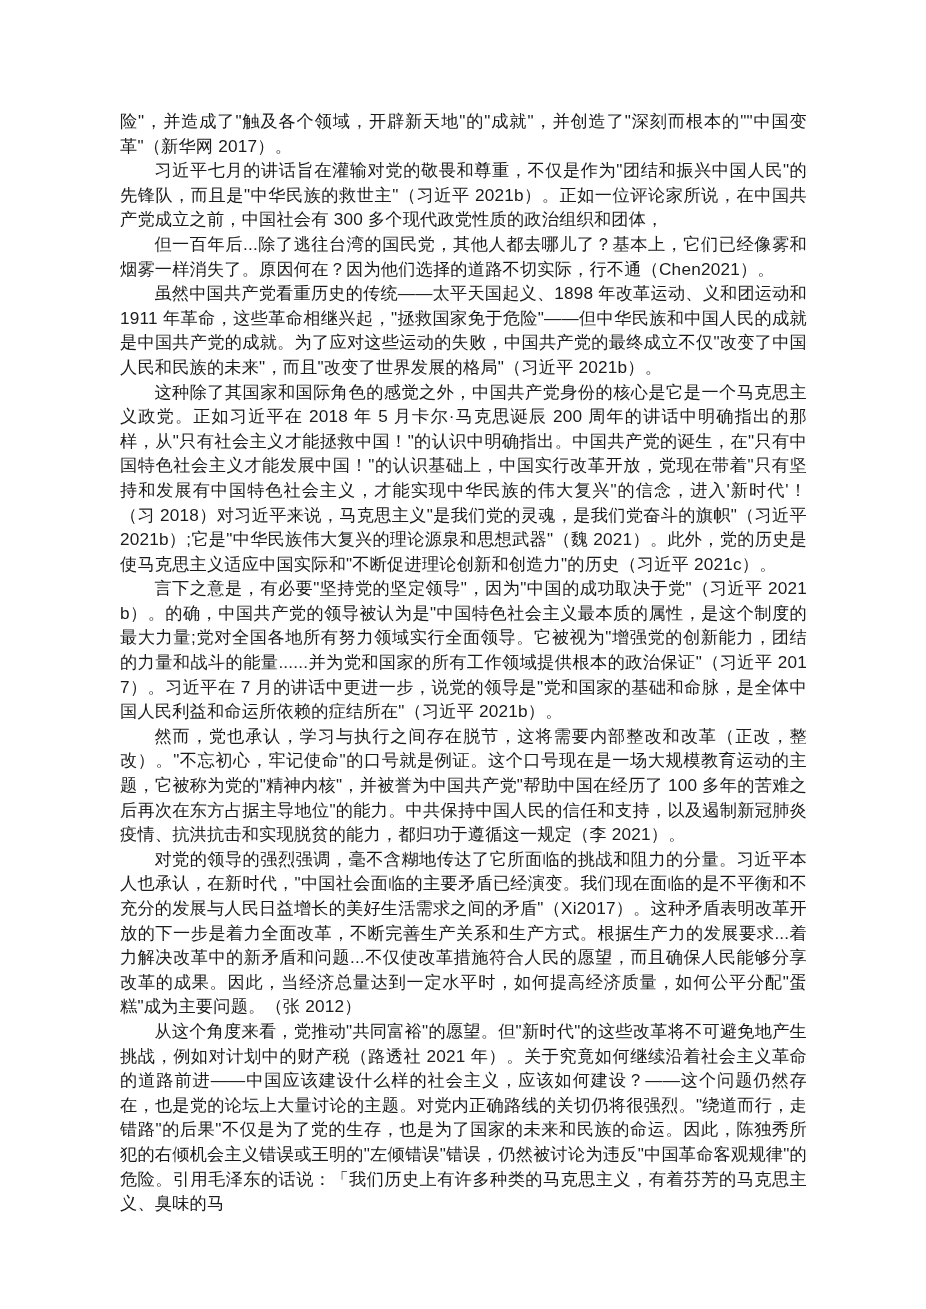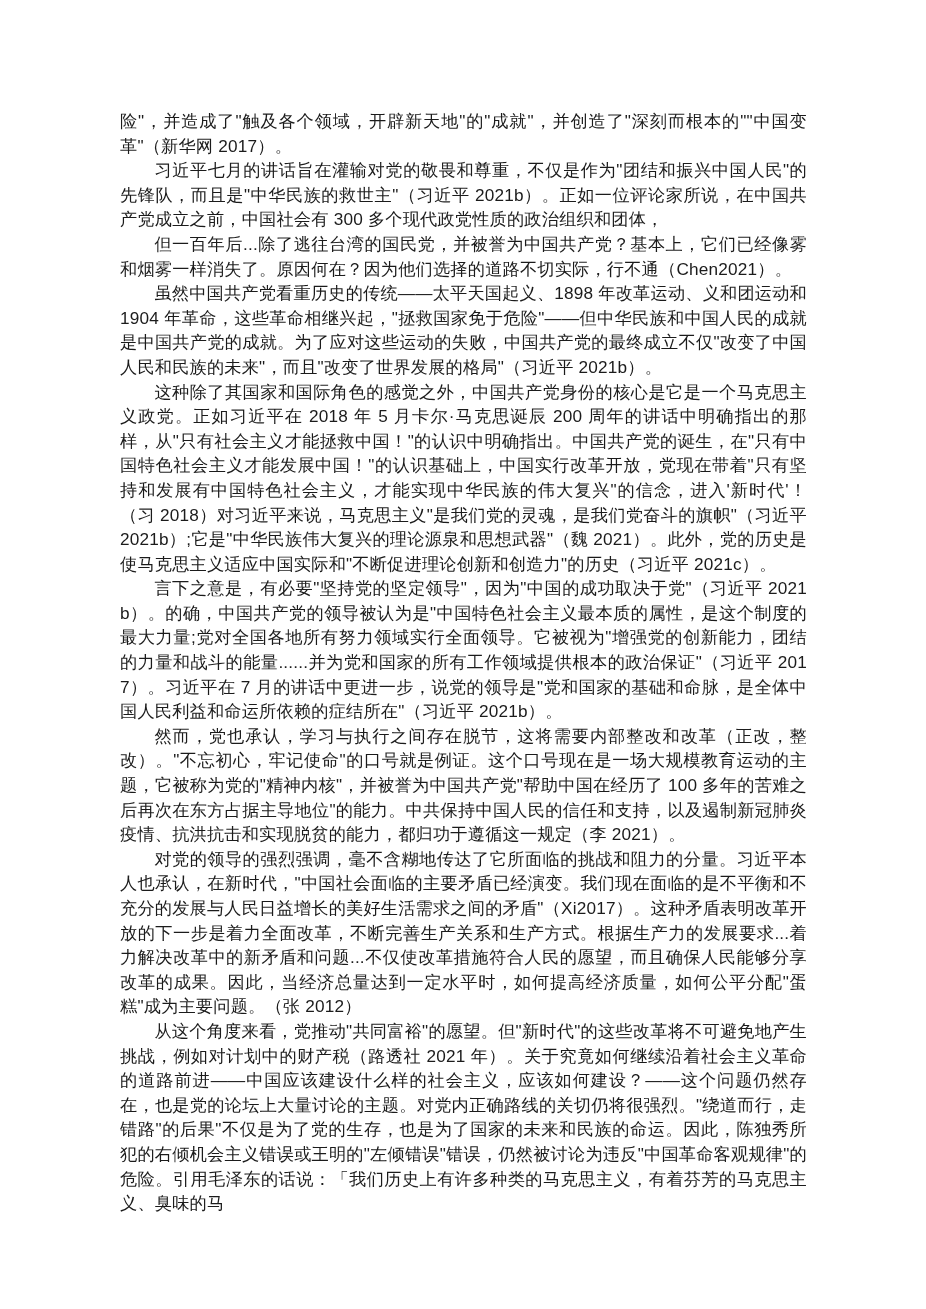--- a/index.html
+++ b/index.html
@@ -37,21 +37,21 @@
     text-indent: 0;
   }
 </style>
 </head>
 <body>
 
 <div class="page">
   <div class="text-block">
     <p class="continuation">险"，并造成了"触及各个领域，开辟新天地"的"成就"，并创造了"深刻而根本的""中国变革"（新华网 2017）。</p>
     <p>习近平七月的讲话旨在灌输对党的敬畏和尊重，不仅是作为"团结和振兴中国人民"的先锋队，而且是"中华民族的救世主"（习近平 2021b）。正如一位评论家所说，在中国共产党成立之前，中国社会有 300 多个现代政党性质的政治组织和团体，</p>
-    <p>但一百年后...除了逃往台湾的国民党，并被誉为中国共产党？基本上，它们已经像雾和烟雾一样消失了。原因何在？因为他们选择的道路不切实际，行不通（Chen2021）。</p>
-    <p>虽然中国共产党看重历史的传统——太平天国起义、1898 年改革运动、义和团运动和 1904 年革命，这些革命相继兴起，"拯救国家免于危险"——但中华民族和中国人民的成就是中国共产党的成就。为了应对这些运动的失败，中国共产党的最终成立不仅"改变了中国人民和民族的未来"，而且"改变了世界发展的格局"（习近平 2021b）。</p>
+    <p>但一百年后...除了逃往台湾的国民党，其他人都去哪儿了？基本上，它们已经像雾和烟雾一样消失了。原因何在？因为他们选择的道路不切实际，行不通（Chen2021）。</p>
+    <p>虽然中国共产党看重历史的传统——太平天国起义、1898 年改革运动、义和团运动和 1911 年革命，这些革命相继兴起，"拯救国家免于危险"——但中华民族和中国人民的成就是中国共产党的成就。为了应对这些运动的失败，中国共产党的最终成立不仅"改变了中国人民和民族的未来"，而且"改变了世界发展的格局"（习近平 2021b）。</p>
     <p>这种除了其国家和国际角色的感觉之外，中国共产党身份的核心是它是一个马克思主义政党。正如习近平在 2018 年 5 月卡尔·马克思诞辰 200 周年的讲话中明确指出的那样，从"只有社会主义才能拯救中国！"的认识中明确指出。中国共产党的诞生，在"只有中国特色社会主义才能发展中国！"的认识基础上，中国实行改革开放，党现在带着"只有坚持和发展有中国特色社会主义，才能实现中华民族的伟大复兴"的信念，进入'新时代'！（习 2018）对习近平来说，马克思主义"是我们党的灵魂，是我们党奋斗的旗帜"（习近平 2021b）;它是"中华民族伟大复兴的理论源泉和思想武器"（魏 2021）。此外，党的历史是使马克思主义适应中国实际和"不断促进理论创新和创造力"的历史（习近平 2021c）。</p>
     <p>言下之意是，有必要"坚持党的坚定领导"，因为"中国的成功取决于党"（习近平 2021b）。的确，中国共产党的领导被认为是"中国特色社会主义最本质的属性，是这个制度的最大力量;党对全国各地所有努力领域实行全面领导。它被视为"增强党的创新能力，团结的力量和战斗的能量......并为党和国家的所有工作领域提供根本的政治保证"（习近平 2017）。习近平在 7 月的讲话中更进一步，说党的领导是"党和国家的基础和命脉，是全体中国人民利益和命运所依赖的症结所在"（习近平 2021b）。</p>
     <p>然而，党也承认，学习与执行之间存在脱节，这将需要内部整改和改革（正改，整改）。"不忘初心，牢记使命"的口号就是例证。这个口号现在是一场大规模教育运动的主题，它被称为党的"精神内核"，并被誉为中国共产党"帮助中国在经历了 100 多年的苦难之后再次在东方占据主导地位"的能力。中共保持中国人民的信任和支持，以及遏制新冠肺炎疫情、抗洪抗击和实现脱贫的能力，都归功于遵循这一规定（李 2021）。</p>
     <p>对党的领导的强烈强调，毫不含糊地传达了它所面临的挑战和阻力的分量。习近平本人也承认，在新时代，"中国社会面临的主要矛盾已经演变。我们现在面临的是不平衡和不充分的发展与人民日益增长的美好生活需求之间的矛盾"（Xi2017）。这种矛盾表明改革开放的下一步是着力全面改革，不断完善生产关系和生产方式。根据生产力的发展要求...着力解决改革中的新矛盾和问题...不仅使改革措施符合人民的愿望，而且确保人民能够分享改革的成果。因此，当经济总量达到一定水平时，如何提高经济质量，如何公平分配"蛋糕"成为主要问题。（张 2012）</p>
     <p>从这个角度来看，党推动"共同富裕"的愿望。但"新时代"的这些改革将不可避免地产生挑战，例如对计划中的财产税（路透社 2021 年）。关于究竟如何继续沿着社会主义革命的道路前进——中国应该建设什么样的社会主义，应该如何建设？——这个问题仍然存在，也是党的论坛上大量讨论的主题。对党内正确路线的关切仍将很强烈。"绕道而行，走错路"的后果"不仅是为了党的生存，也是为了国家的未来和民族的命运。因此，陈独秀所犯的右倾机会主义错误或王明的"左倾错误"错误，仍然被讨论为违反"中国革命客观规律"的危险。引用毛泽东的话说：「我们历史上有许多种类的马克思主义，有着芬芳的马克思主义、臭味的马</p>
   </div>
 </div>
 
 </body></html>

